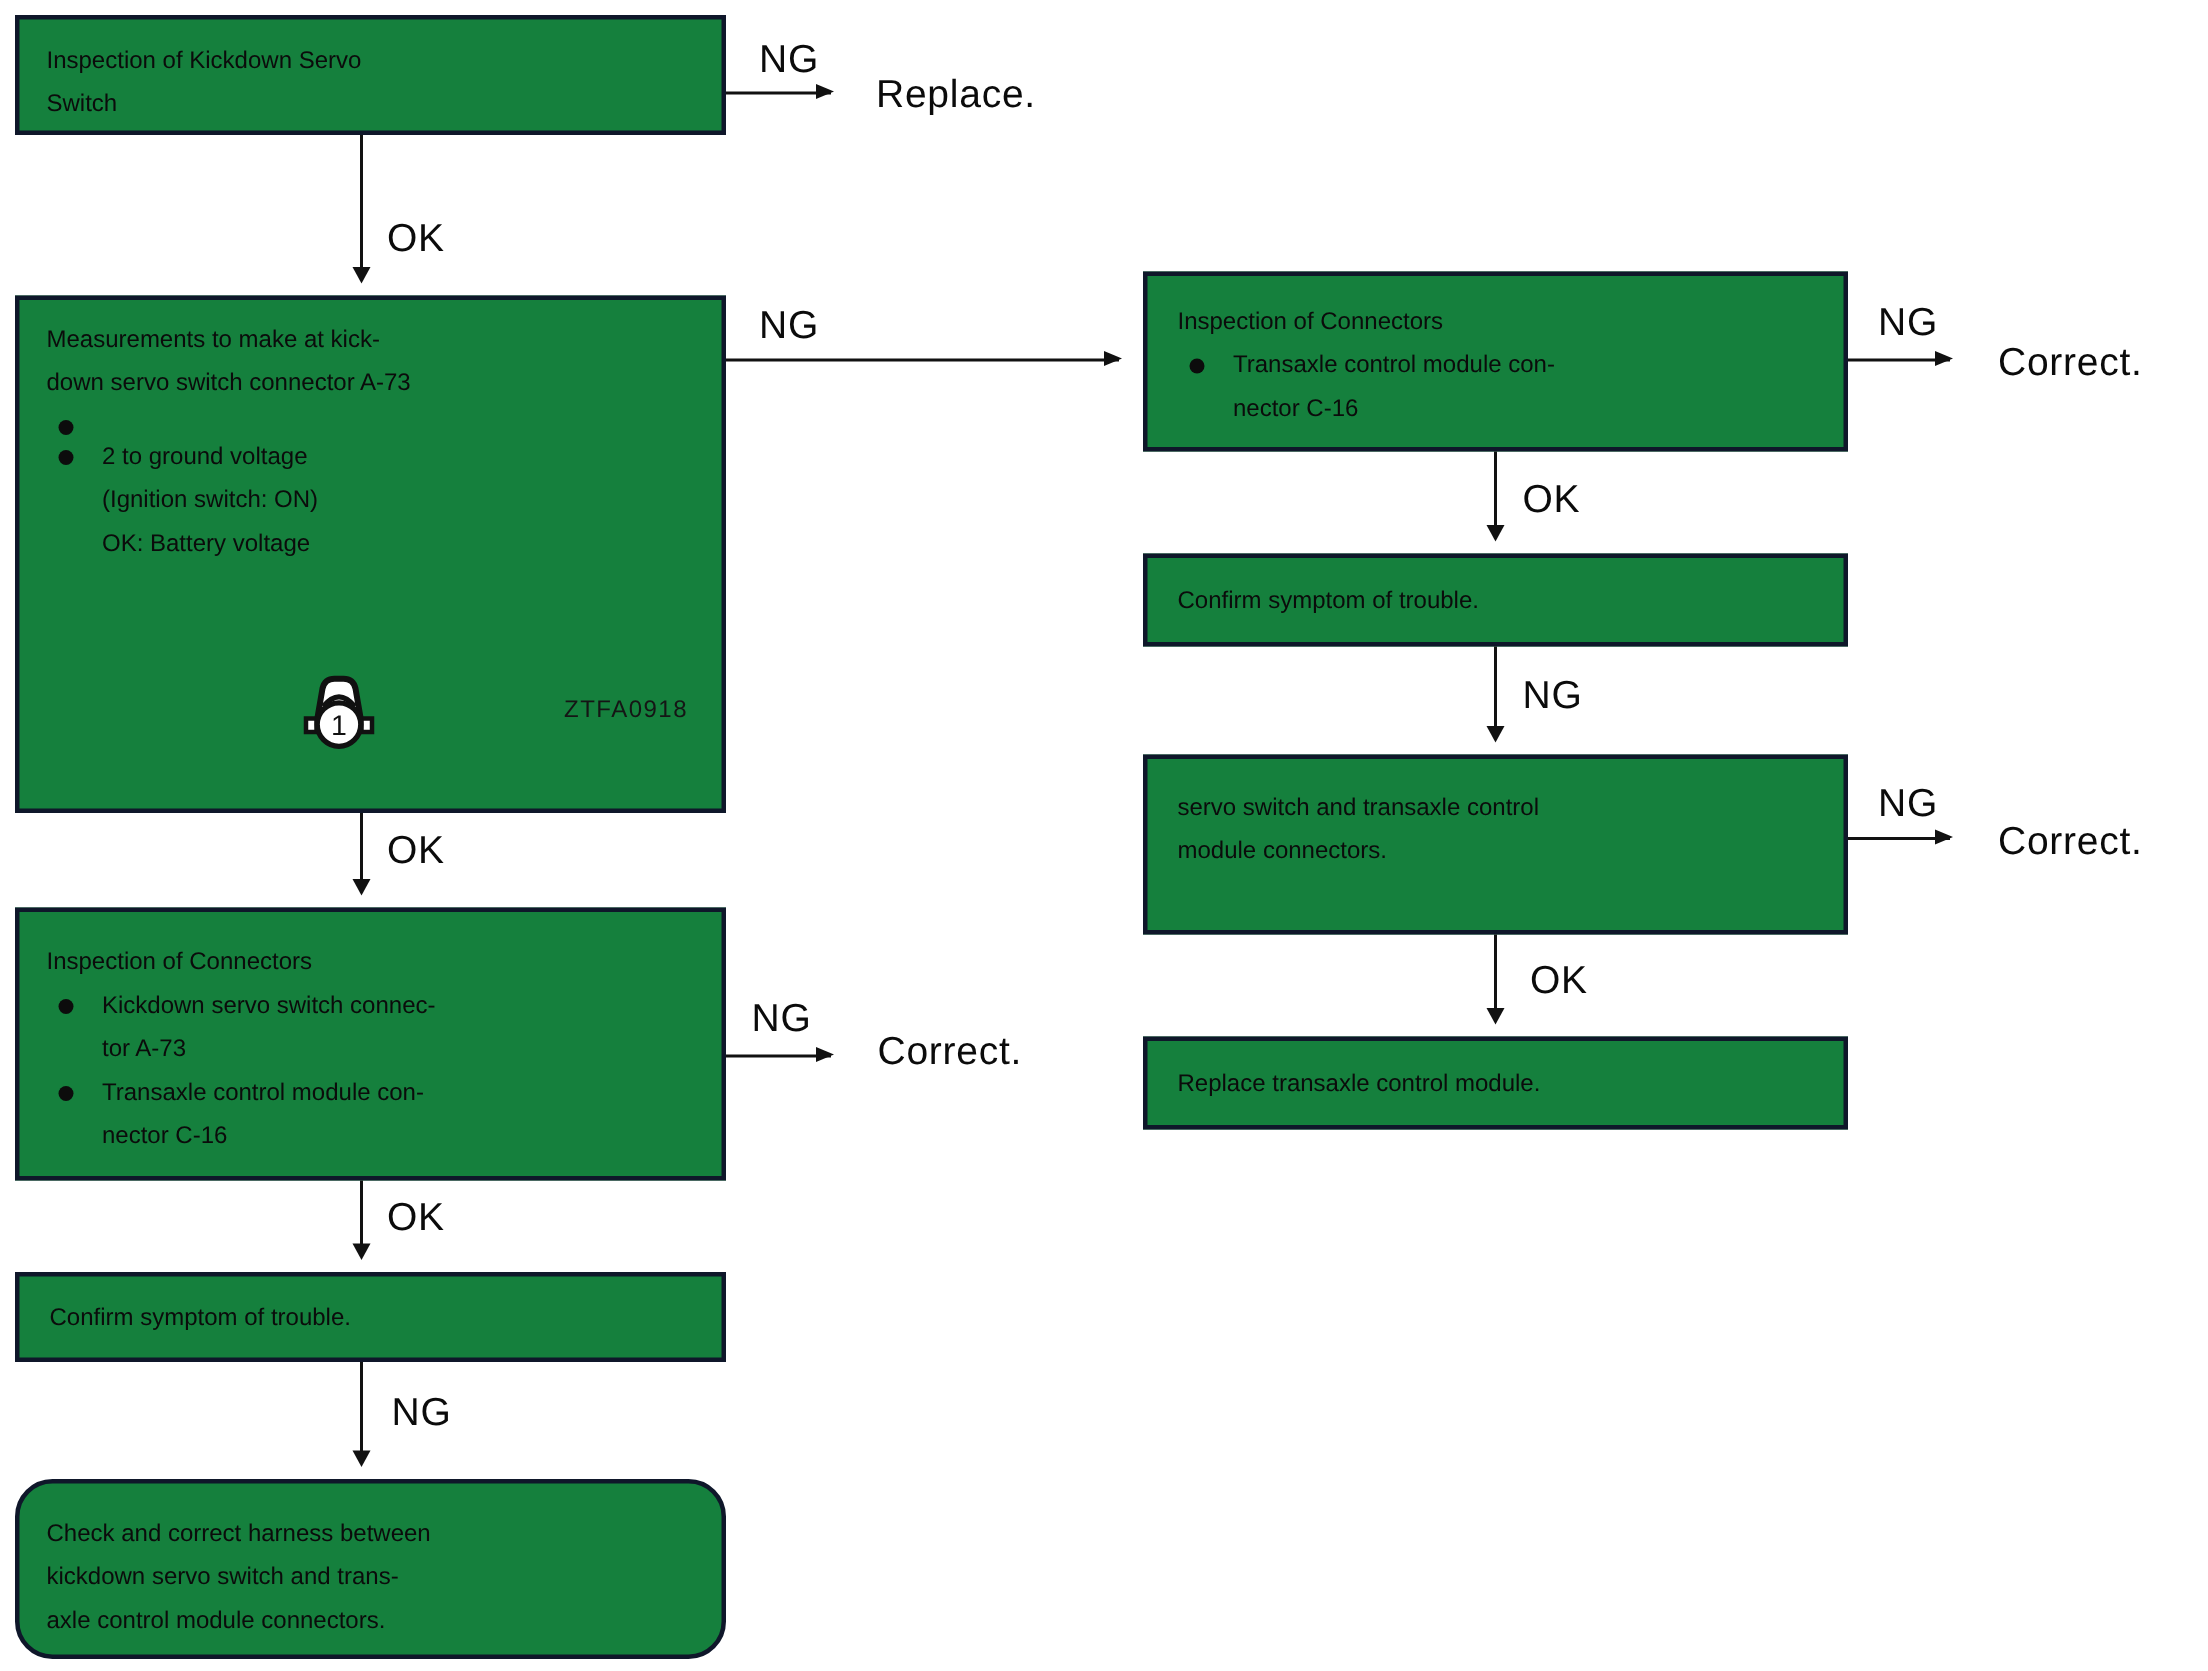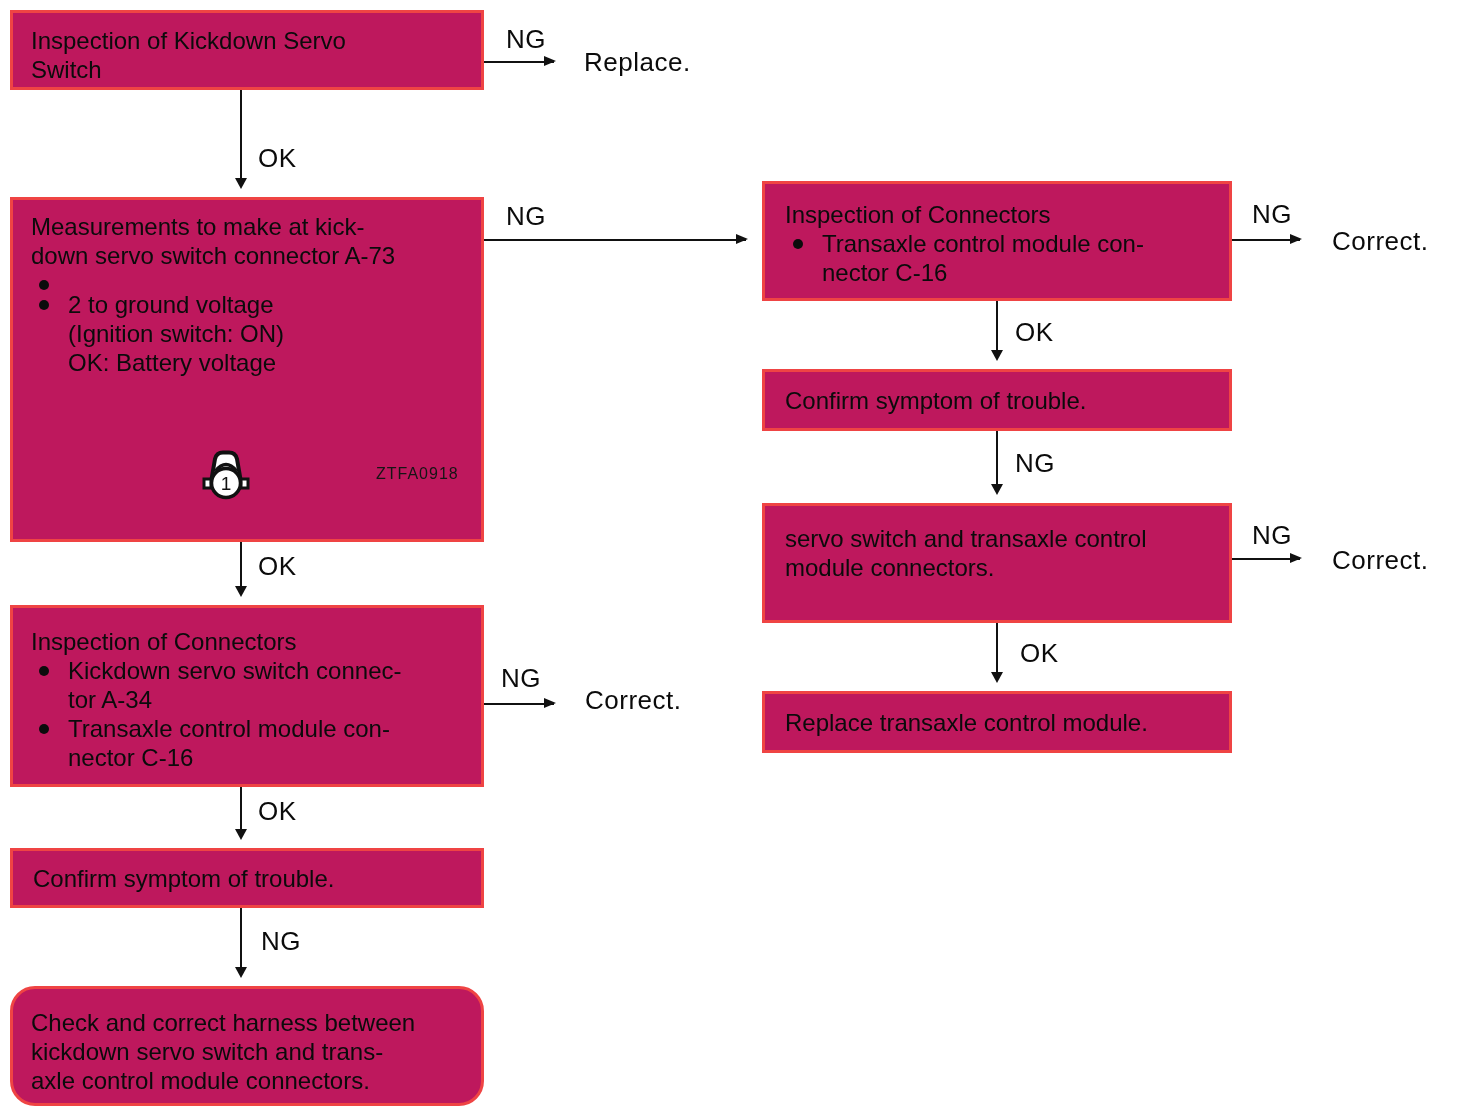--- a/index.html
+++ b/index.html
@@ -7,23 +7,23 @@
     position:relative;
     width:1472px; height:1114px;
     background:#ffffff;
     font-family:"Liberation Sans", sans-serif;
     color:#0b0b0b;
     overflow:hidden;
   }
   .box {
     position:absolute;
     box-sizing:border-box;
-    background:#be185d;
-    border:3px solid #ef4444;
-    font-size:24px;
+    background:#15803d;
+    border:3px solid #0f172a;
+    font-size:16px;
     line-height:29px;
   }
   .box .line { white-space:nowrap; }
   .pad-b1 { padding:13px 10px 0 18px; }
   .pad-b2 { padding:12px 10px 0 18px; }
   .pad-b3 { padding:19px 10px 0 18px; }
   .pad-bA { padding:16px 10px 0 20px; }
   .pad-bC { padding:18px 10px 0 20px; }
   .pad-b5 { padding:19px 10px 0 18px; }
   .center-v { display:flex; align-items:center; padding-left:20px; }
@@ -113,21 +113,21 @@
     <text x="24" y="41" text-anchor="middle" font-size="19" fill="#111">1</text>
   </svg>
   <div class="figcode" style="left:352px; top:465px;margin-left:24px;">ZTFA0918</div>
 
   <div class="box pad-b3" style="left:10px; top:605px; width:474px; height:182px;">
     <div class="line">Inspection of Connectors</div>
     <div class="brow">
       <span class="dot"></span>
       <div class="btxt">
         <div class="line">Kickdown servo switch connec-</div>
-        <div class="line">tor A-34</div>
+        <div class="line">tor A-73</div>
       </div>
     </div>
     <div class="brow">
       <span class="dot"></span>
       <div class="btxt">
         <div class="line">Transaxle control module con-</div>
         <div class="line">nector C-16</div>
       </div>
     </div>
   </div>

